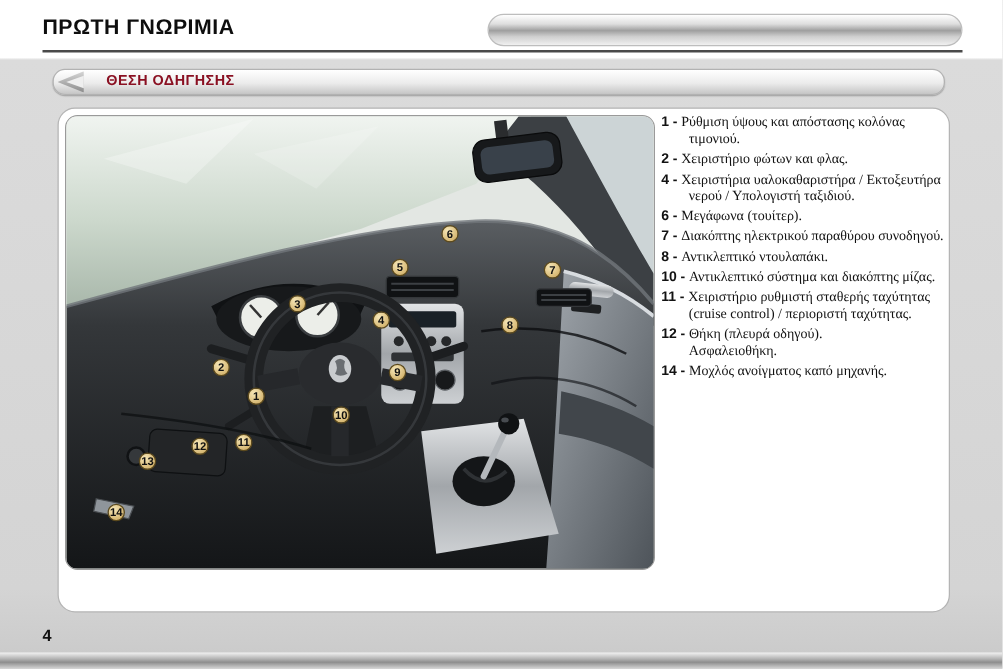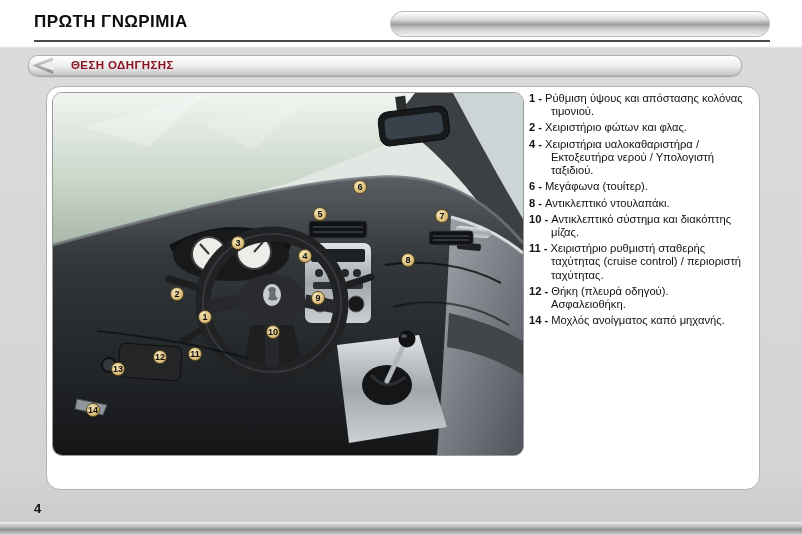--- a/index.html
+++ b/index.html
@@ -9,21 +9,21 @@
   .page { position:relative; width:802px; height:535px; overflow:hidden;
           background:linear-gradient(180deg,#ffffff 0,#ffffff 46px,#dbdbdb 48px,#d4d4d4 88%,#c9c9c9 100%); }
 
   .page-title { position:absolute; left:34px; top:12px; font-size:17px; font-weight:bold;
                 color:#0e0e0e; letter-spacing:.4px; }
   .top-rule { position:absolute; left:34px; top:40px; width:736px; height:2px; background:#4a4a4a; }
   .top-bar { position:absolute; left:390px; top:11px; width:380px; height:26px; border-radius:13px;
              border:1px solid #bdbdbd;
              background:linear-gradient(180deg,#ffffff 0%,#dedede 30%,#9f9f9f 52%,#cfcfcf 72%,#f0f0f0 100%); }
 
-  .section-bar { position:absolute; left:28px; top:55px; width:714px; height:21px; border-radius:10px;
+  .section-bar { position:absolute; left:42px; top:55px; width:714px; height:21px; border-radius:10px;
                  border:1px solid #b2b2b2; box-shadow:0 1px 1px rgba(0,0,0,.25);
                  background:linear-gradient(180deg,#ffffff 0%,#ececec 55%,#c6c6c6 100%); }
   .section-chev { position:absolute; left:3px; top:1px; }
   .section-title { position:absolute; left:42px; top:3px; font-size:11.5px; font-weight:bold;
                    color:#8a1022; letter-spacing:.4px; }
 
   .content-box { position:absolute; left:46px; top:86px; width:714px; height:404px;
                  background:#ffffff; border:1px solid #b4b4b4; border-radius:14px; }
 
   .photo { position:absolute; left:5px; top:5px; width:472px; height:364px;
@@ -34,21 +34,21 @@
              background:radial-gradient(circle at 35% 30%, #f6e7b8, #c9a457);
              border:1px solid #5c4a1e; color:#111; font-size:9px; font-weight:bold;
              display:flex; align-items:center; justify-content:center; line-height:1;
              transform:translate(-50%,-50%); }
 
   .legend { position:absolute; left:482px; top:5px; width:226px; }
   .legend-item { font-size:11.2px; line-height:1.18; color:#121212; margin-bottom:3px;
                  padding-left:22px; text-indent:-22px; }
   .legend-item .ln  { font-weight:bold; }
   .legend-item .sep { font-weight:bold; margin:0 3px; }
-  .legend-item .lt  { white-space:pre-line; }
+  .legend-item .lt  { white-space:pre-line;font-family:Liberation Serif, serif; }
 
   .page-number { position:absolute; left:34px; top:501px; font-size:13px; font-weight:bold; color:#111; }
   .bottom-band { position:absolute; left:0; bottom:0; width:802px; height:13px;
                  background:linear-gradient(180deg,#f2f2f2 0%,#aeaeae 42%,#8e8e8e 60%,#d6d6d6 100%); }
 </style>
 </head>
 <body>
 
 <div class="page">
 
@@ -190,20 +190,21 @@
       <div class="callout" style="left:107px;top:264px">12</div>
       <div class="callout" style="left:65px;top:276px">13</div>
       <div class="callout" style="left:40px;top:317px">14</div>
     </div>
 
     <div class="legend">
       <div class="legend-item"><span class="ln">1</span><span class="sep">-</span><span class="lt">Ρύθμιση ύψους και απόστασης κολόνας τιμονιού.</span></div>
       <div class="legend-item"><span class="ln">2</span><span class="sep">-</span><span class="lt">Χειριστήριο φώτων και φλας.</span></div>
       <div class="legend-item"><span class="ln">4</span><span class="sep">-</span><span class="lt">Χειριστήρια υαλοκαθαριστήρα / Εκτοξευτήρα νερού / Υπολογιστή ταξιδιού.</span></div>
       <div class="legend-item"><span class="ln">6</span><span class="sep">-</span><span class="lt">Μεγάφωνα (τουίτερ).</span></div>
+      <div class="legend-item"><span class="ln">7</span><span class="sep">-</span><span class="lt">Διακόπτης ηλεκτρικού παραθύρου συνοδηγού.</span></div>
       <div class="legend-item"><span class="ln">8</span><span class="sep">-</span><span class="lt">Αντικλεπτικό ντουλαπάκι.</span></div>
       <div class="legend-item"><span class="ln">10</span><span class="sep">-</span><span class="lt">Αντικλεπτικό σύστημα και διακόπτης μίζας.</span></div>
       <div class="legend-item"><span class="ln">11</span><span class="sep">-</span><span class="lt">Χειριστήριο ρυθμιστή σταθερής ταχύτητας (cruise control) / περιοριστή ταχύτητας.</span></div>
       <div class="legend-item"><span class="ln">12</span><span class="sep">-</span><span class="lt">Θήκη (πλευρά οδηγού).
 Ασφαλειοθήκη.</span></div>
       <div class="legend-item"><span class="ln">14</span><span class="sep">-</span><span class="lt">Μοχλός ανοίγματος καπό μηχανής.</span></div>
     </div>
   </div>
 
   <div class="page-number">4</div>

